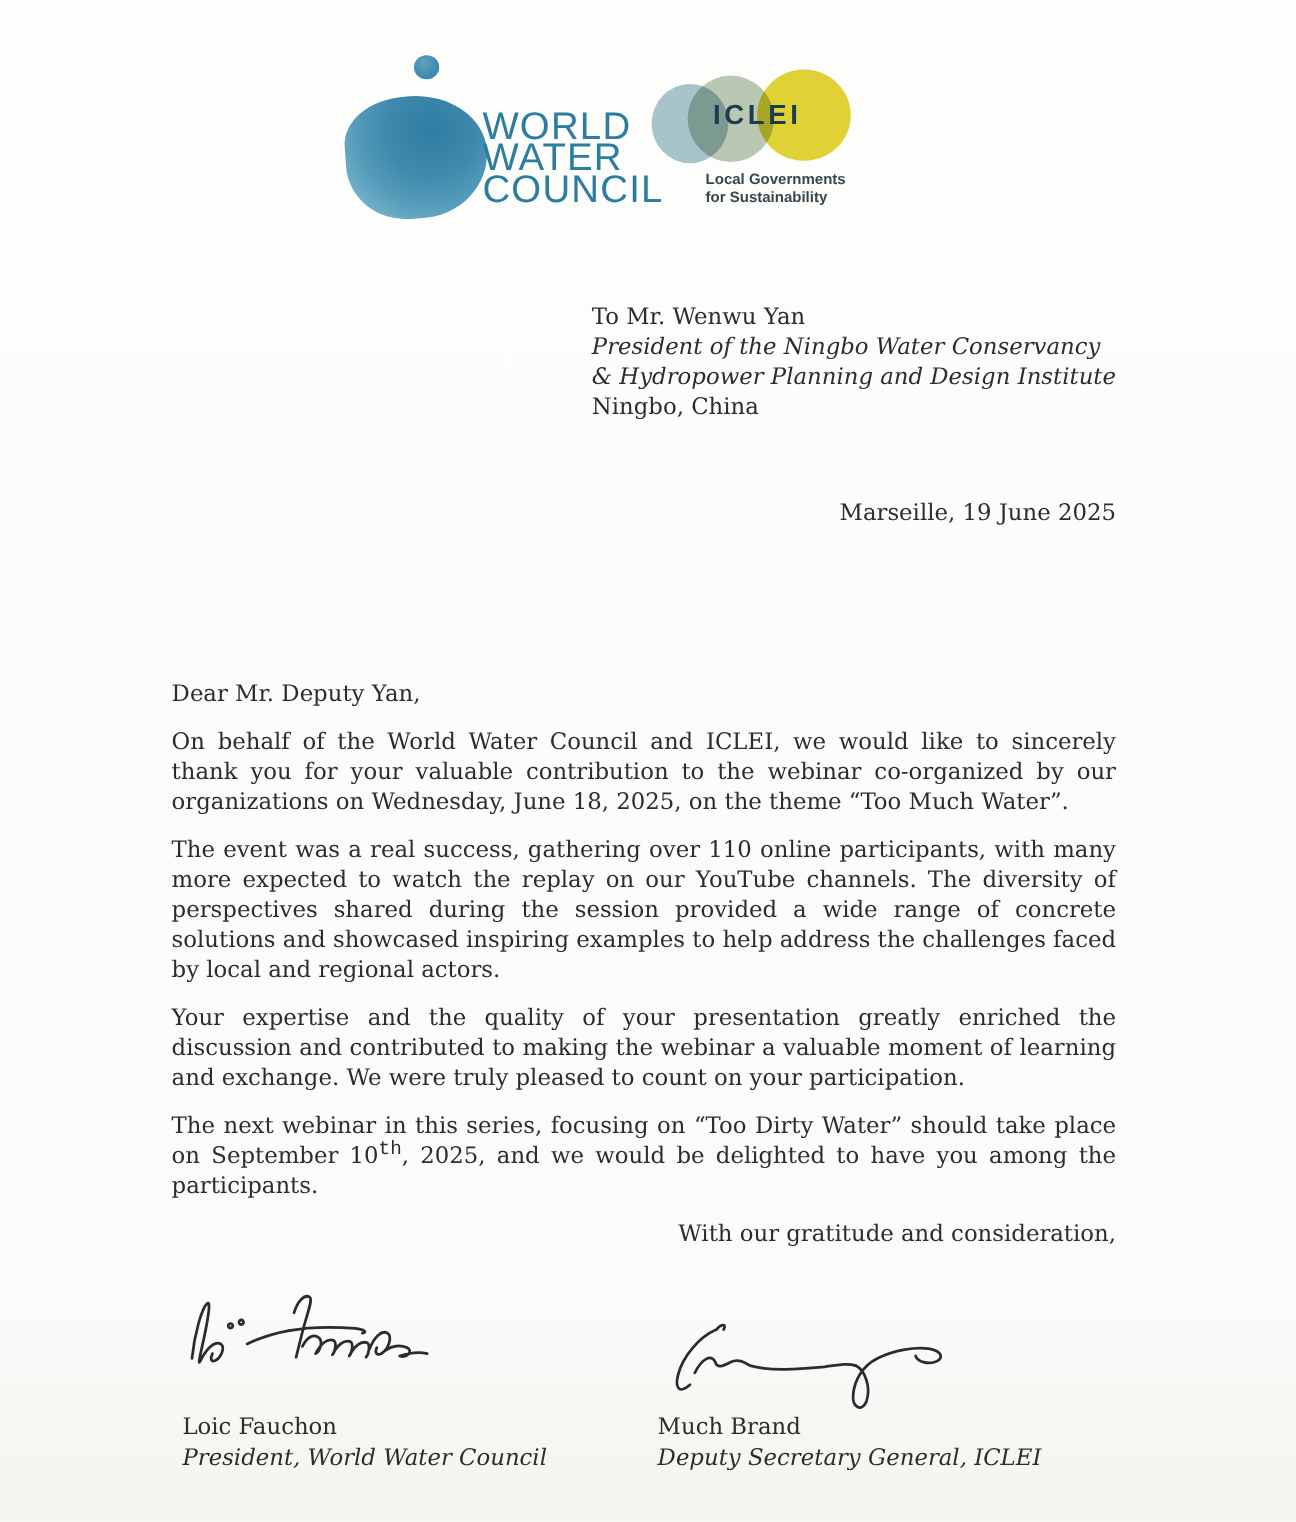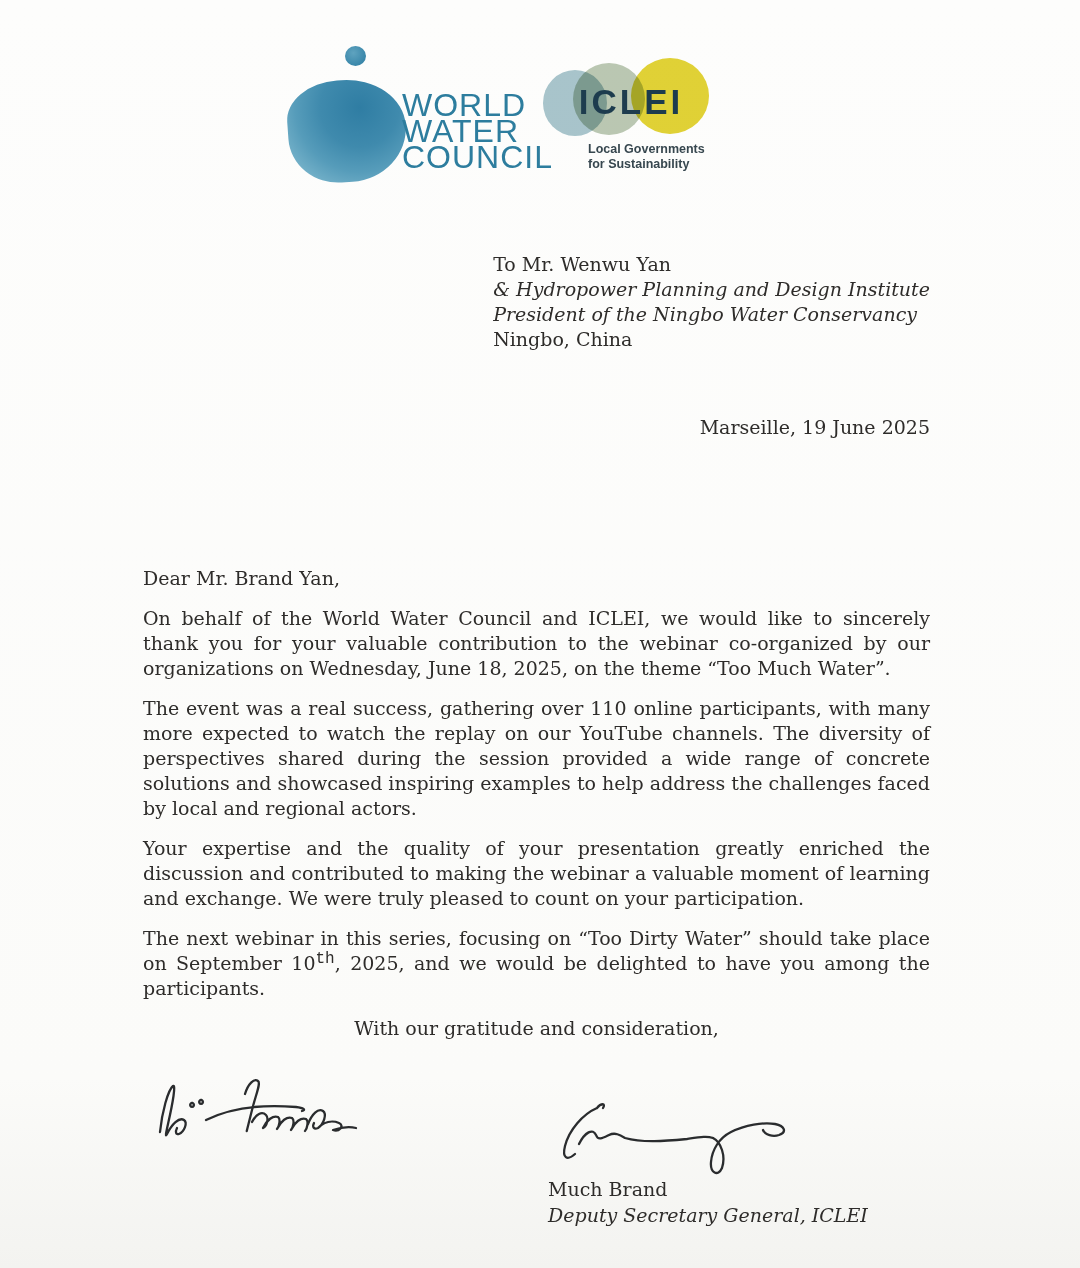--- a/index.html
+++ b/index.html
@@ -35,21 +35,21 @@
     color:#2d7d9e;font-weight:500;
   }
   .iclei-logo{position:absolute;left:543px;top:56px;width:170px;height:120px;}
   .iclei-circle{position:absolute;border-radius:50%;mix-blend-mode:multiply;}
   .iclei-c1{left:0px;top:14px;width:64px;height:66px;background:#a9c6ce;}
   .iclei-c2{left:30px;top:7px;width:72px;height:72px;background:#bcc9b4;}
   .iclei-c3{left:88px;top:2px;width:78px;height:76px;background:#e2d336;}
   .iclei-word{
     position:absolute;left:22px;top:26px;width:132px;text-align:center;
     font-family:"Liberation Sans", sans-serif;
-    font-size:35px;font-weight:bold;letter-spacing:3px;color:#1d3c4e;
+    font-size:23px;font-weight:bold;letter-spacing:3px;color:#1d3c4e;
   }
   .iclei-tagline{
     position:absolute;left:45px;top:86px;
     font-family:"Liberation Sans", sans-serif;
     font-size:12.5px;line-height:15px;font-weight:bold;color:#37474f;
   }
 
   
   .recipient{
     position:absolute;right:150px;top:252px;text-align:left;
@@ -63,21 +63,21 @@
   .subject{
     position:absolute;left:143px;top:488px;width:790px;
     font-size:19.5px;font-weight:bold;color:#1c1b1a;
   }
   .letter-body{
     position:absolute;left:143px;top:566px;width:787px;
     font-size:19px;line-height:25px;
   }
   .letter-body p{margin:0 0 15px 0;text-align:justify;}
   .letter-body .salutation{text-align:left;}
-  .letter-body .closing{text-align:center;margin-top:15px;}
+  .letter-body .closing{text-align:right;margin-top:15px;}
   .letter-body sup{font-size:16px;line-height:0;font-family:Liberation Mono, monospace;}
 
   
   .sig{position:absolute;}
   .sig svg{display:block;}
   .sig path{fill:none;stroke:#2a2c2e;stroke-width:2.3;stroke-linecap:round;stroke-linejoin:round;}
   .sig-left{left:148px;top:1070px;}
   .sig-right{left:535px;top:1078px;}
   .signer{
     position:absolute;top:1176px;
@@ -108,30 +108,30 @@
     <div class="iclei-circle iclei-c3"></div>
     <div class="iclei-word">ICLEI</div>
     <div class="iclei-tagline">
       <div>Local Governments</div>
       <div>for Sustainability</div>
     </div>
   </div>
 
   <div class="recipient">
     <div>To Mr. Wenwu Yan</div>
+    <div class="it">President of the Ningbo Water Conservancy</div>
     <div class="it">&amp; Hydropower Planning and Design Institute</div>
-    <div class="it">President of the Ningbo Water Conservancy</div>
     <div>Ningbo, China</div>
   </div>
 
   <div class="dateline">Marseille, 19 June 2025</div>
 
 
   <div class="letter-body">
-    <p class="salutation">Dear Mr. Brand Yan,</p>
+    <p class="salutation">Dear Mr. Deputy Yan,</p>
     <p>On behalf of the World Water Council and ICLEI, we would like to sincerely thank you for your valuable contribution to the webinar co-organized by our organizations on Wednesday, June 18, 2025, on the theme “Too Much Water”.</p>
     <p>The event was a real success, gathering over 110 online participants, with many more expected to watch the replay on our YouTube channels. The diversity of perspectives shared during the session provided a wide range of concrete solutions and showcased inspiring examples to help address the challenges faced by local and regional actors.</p>
     <p>Your expertise and the quality of your presentation greatly enriched the discussion and contributed to making the webinar a valuable moment of learning and exchange. We were truly pleased to count on your participation.</p>
     <p><span>The next webinar in this series, focusing on “Too Dirty Water” should take place on September 10</span><sup>th</sup><span>, 2025, and we would be delighted to have you among the participants.</span></p>
     <p class="closing">With our gratitude and consideration,</p>
   </div>
 
   <div class="sig sig-left">
     <svg width="222" height="80" viewBox="0 0 222 80">
       <path d="M12,62 C14,42 20,20 25,16 C28,14 25,32 20,54 C18,63 17,68 19,64 C24,54 31,47 36,50 C40,53 36,62 31,64 C28,65 27,62 29,58"></path>
@@ -145,18 +145,22 @@
   </div>
 
   <div class="sig sig-right">
     <svg width="275" height="98" viewBox="0 0 275 98">
       <path d="M62,30 C66,25 71,25 68,30 M62,30 C48,36 34,52 30,68 C27,80 32,83 40,76"></path>
       <path d="M44,66 C50,54 58,50 61,57 C63,63 68,60 74,57 C80,54 85,57 90,60 C108,65 130,63 152,61 C166,59 172,58 178,60"></path>
       <path d="M178,60 C186,64 191,78 187,90 C183,99 175,95 176,84 C177,72 184,60 196,54 C210,47 228,44 240,46 C250,48 252,54 244,57 C238,59 230,57 228,52"></path>
     </svg>
   </div>
 
+  <div class="signer signer-left">
+    <div>Loic Fauchon</div>
+    <div class="title">President, World Water Council</div>
+  </div>
   <div class="signer signer-right">
     <div>Much Brand</div>
     <div class="title">Deputy Secretary General, ICLEI</div>
   </div>
 
 </div>
 
 </body></html>

